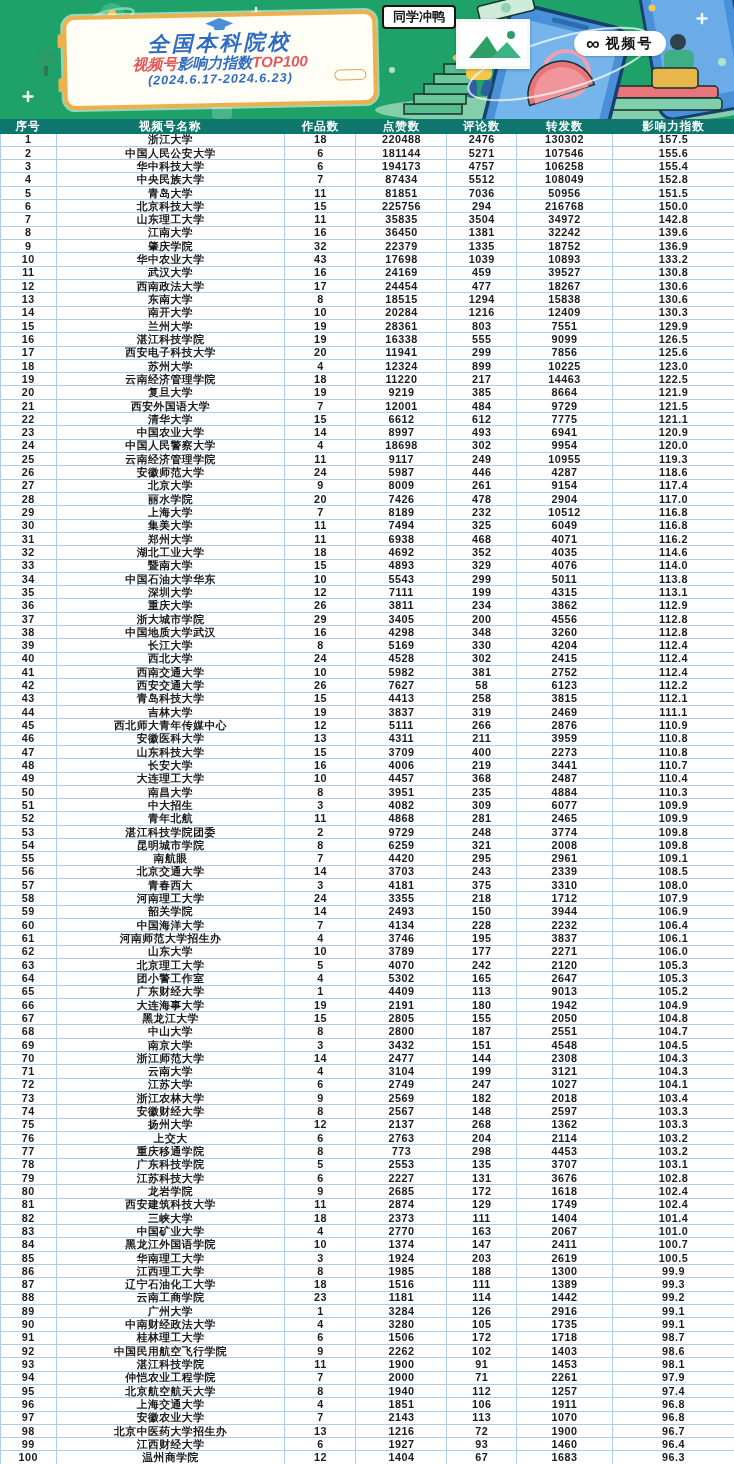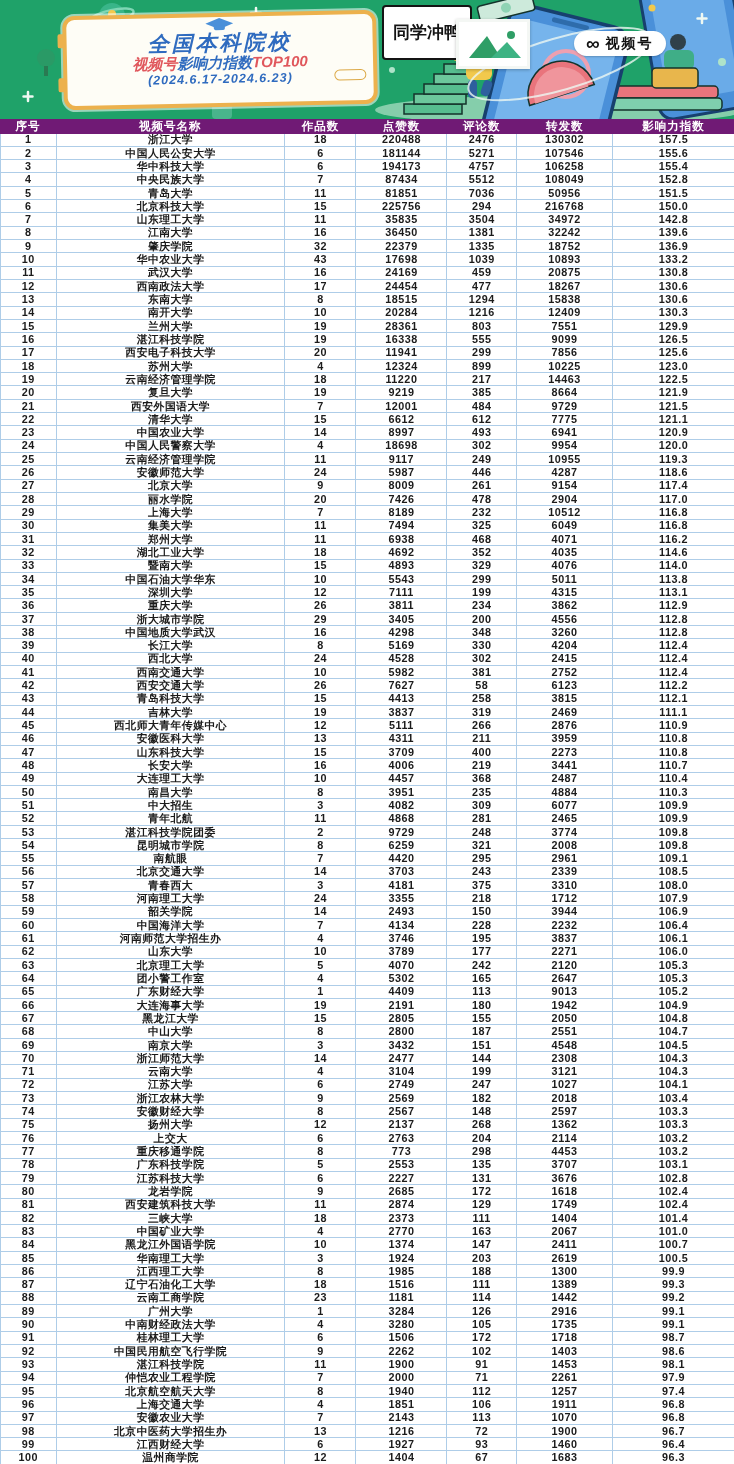--- a/index.html
+++ b/index.html
@@ -21,34 +21,34 @@
   .card-title { color:#2f6bbf; font-size:21px; font-weight:900; font-style:italic;
                 letter-spacing:3px; line-height:23px; white-space:nowrap; }
   .card-sub { font-size:15px; font-weight:900; font-style:italic; line-height:17px; white-space:nowrap; }
   .card-sub .red { color:#e0575c; } .card-sub .blue { color:#2f6bbf; }
   .card-date { color:#2f6bbf; font-size:12.5px; font-weight:800; font-style:italic;
                letter-spacing:1px; line-height:16px; }
   .mini-pill { position:absolute; right:7px; bottom:20px; width:32px; height:11px;
                border:1.5px solid #dca947; border-radius:6px; background:#fefdf6; }
 
   .speech { position:absolute; left:382px; top:5px; background:#fff; border:2.5px solid #141414;
-            border-radius:4px; padding:14px 9px; font-size:17px; font-weight:900; color:#141414;
+            border-radius:4px; padding:1px 9px; font-size:13px; font-weight:900; color:#141414;
             z-index:4; white-space:nowrap; }
   .pic-frame { position:absolute; left:456px; top:19px; width:74px; height:50px; background:#fff;
                border:3px solid #f4f7f4; box-shadow:0 1px 3px rgba(0,0,0,.25);
                display:flex; align-items:center; justify-content:center; z-index:4; }
   .channel-pill { position:absolute; left:574px; top:31px; height:25px; padding:0 12px;
                   background:#fff; border-radius:13px; display:flex; align-items:center; gap:6px;
                   box-shadow:0 1px 2px rgba(0,0,0,.2); z-index:4; }
   .channel-pill .inf { font-size:19px; font-weight:900; color:#111; line-height:18px; }
   .channel-pill .lbl { font-size:14px; font-weight:700; color:#111; letter-spacing:2px; }
 
   
   .tablewrap { flex:1; display:flex; flex-direction:column; background:#fff; }
-  .thead { flex:none; height:14.5px; background:#701a75; display:flex; }
+  .thead { flex:none; height:14.5px; background:#0f766e; display:flex; }
   .thead .th { color:#fff; font-size:11.5px; font-weight:700; letter-spacing:1px;
                display:flex; align-items:center; justify-content:center; line-height:1; }
   .rows { flex:1; display:flex; flex-direction:column; border-left:1px solid #aecde8; }
   .trow { flex:1; display:flex; border-bottom:1px solid #aecde8; background:#fff; }
   .trow:last-child { border-bottom:none; }
   .td { border-right:1px solid #aecde8; color:#1b1b1b; font-size:10.8px; font-weight:700;
         display:flex; align-items:center; justify-content:center; line-height:1;
         letter-spacing:.5px; overflow:hidden; white-space:nowrap; }
   .c0 { width:7.6%; }  .c1 { width:31.2%; } .c2 { width:9.7%; }
   .c3 { width:12.4%; } .c4 { width:9.5%; }  .c5 { width:13.1%; } .c6 { width:16.5%; border-right:none; }
@@ -275,21 +275,21 @@
           <div class="td c4">1039</div>
           <div class="td c5">10893</div>
           <div class="td c6">133.2</div>
         </div>
         <div class="trow">
           <div class="td c0">11</div>
           <div class="td c1">武汉大学</div>
           <div class="td c2">16</div>
           <div class="td c3">24169</div>
           <div class="td c4">459</div>
-          <div class="td c5">20875</div>
+          <div class="td c5">39527</div>
           <div class="td c6">130.8</div>
         </div>
         <div class="trow">
           <div class="td c0">12</div>
           <div class="td c1">西南政法大学</div>
           <div class="td c2">17</div>
           <div class="td c3">24454</div>
           <div class="td c4">477</div>
           <div class="td c5">18267</div>
           <div class="td c6">130.6</div>

